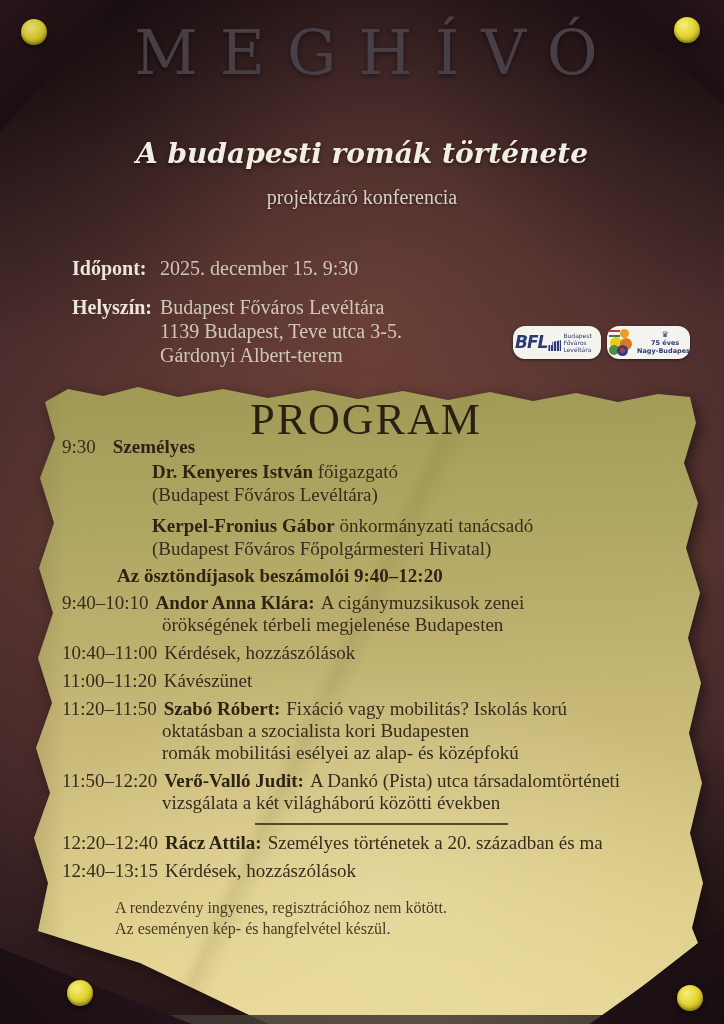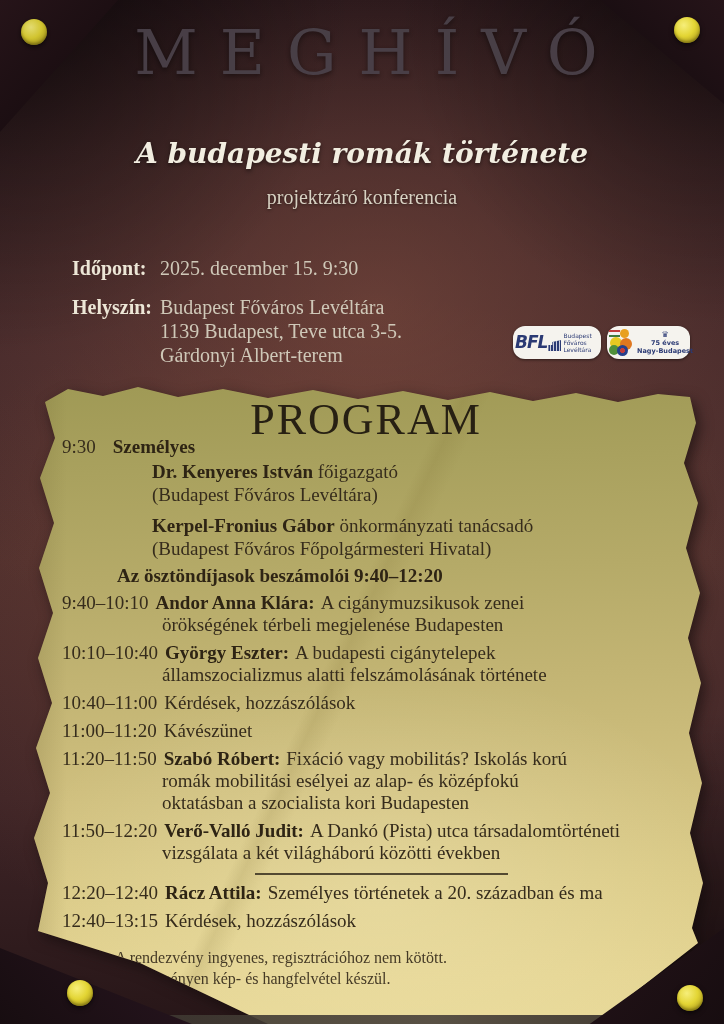--- a/index.html
+++ b/index.html
@@ -184,37 +184,33 @@
     <div class="sp-org">(Budapest Főváros Főpolgármesteri Hivatal)</div>
   </div>
 </div>
           <div class="section-heading">Az ösztöndíjasok beszámolói 9:40–12:20</div>
           <div class="entries">
   <div class="entry">
     <div class="line1"><span class="time">9:40–10:10</span><b class="speaker">Andor Anna Klára:</b><span class="rest">A cigánymuzsikusok zenei</span></div>
   <div class="cont">örökségének térbeli megjelenése Budapesten</div>
               </div>
 
-  <div class="entry">
-    <div class="line1"><span class="time">10:10–10:40</span><b class="speaker">György Eszter:</b><span class="rest">A budapesti cigánytelepek</span></div>
-  <div class="cont">államszocializmus alatti felszámolásának története</div>
-              </div>
 
   <div class="entry">
     <div class="line1"><span class="time">10:40–11:00</span><span class="rest">Kérdések, hozzászólások</span></div>
   </div>
 
   <div class="entry">
     <div class="line1"><span class="time">11:00–11:20</span><span class="rest">Kávészünet</span></div>
   </div>
 
   <div class="entry">
     <div class="line1"><span class="time">11:20–11:50</span><b class="speaker">Szabó Róbert:</b><span class="rest">Fixáció vagy mobilitás? Iskolás korú</span></div>
-  <div class="cont">romák mobilitási esélyei az alap- és középfokú</div>
-                <div class="cont">oktatásban a szocialista kori Budapesten</div>
+  <div class="cont">oktatásban a szocialista kori Budapesten</div>
+                <div class="cont">romák mobilitási esélyei az alap- és középfokú</div>
               </div>
 
   <div class="entry">
     <div class="line1"><span class="time">11:50–12:20</span><b class="speaker">Verő-Valló Judit:</b><span class="rest">A Dankó (Pista) utca társadalomtörténeti</span></div>
   <div class="cont">vizsgálata a két világháború közötti években</div>
               </div>
 </div>
           <div class="divider"></div>
           <div class="entries" style="margin-top:0">
   <div class="entry">

